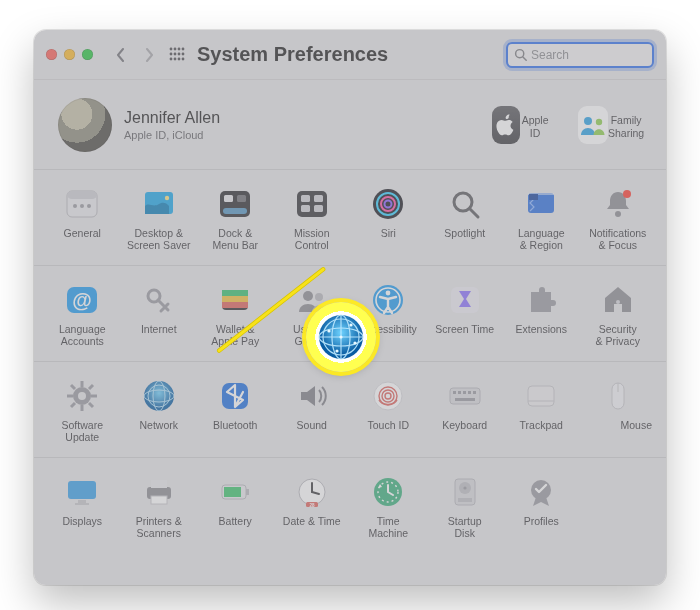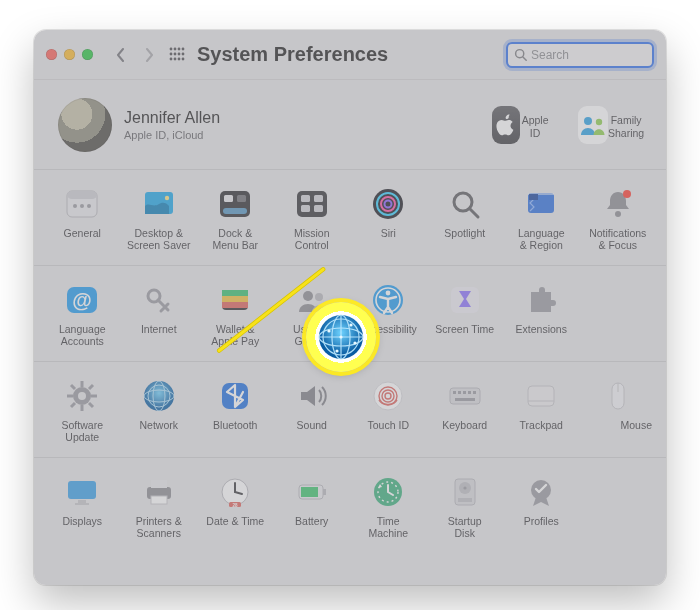--- a/index.html
+++ b/index.html
@@ -319,20 +319,30 @@
                 <div class="lab" style="white-space: pre-line;">Screen Time</div>
               </div>
               <div class="pref">
                 <div class="iconwrap">
                   <svg width="36" height="36" viewBox="0 0 36 36">
                     <path d="M8 10h8v-2a3 3 0 0 1 6 0v2h6v8h2a3 3 0 0 1 0 6h-2v6H8z" fill="#9a9aa0"></path>
                   </svg>
                 </div>
                 <div class="lab" style="white-space: pre-line;">Extensions</div>
               </div>
+              <div class="pref">
+                <div class="iconwrap">
+                  <svg width="36" height="36" viewBox="0 0 36 36">
+                    <path d="M18 5 5 16v14h9v-8h8v8h9V16z" fill="#8c8c92"></path>
+                    <circle cx="18" cy="20" r="2" fill="#d8d8dc"></circle>
+                  </svg>
+                </div>
+                <div class="lab" style="white-space: pre-line;">Security
+&amp; Privacy</div>
+              </div>
             </div>
           </div>
           <div class="section">
             <div class="grid">
               <div class="pref">
                 <div class="iconwrap">
                   <svg width="36" height="36" viewBox="0 0 36 36">
                     <circle cx="18" cy="18" r="9" fill="#9a9aa0"></circle>
                     <g stroke="#9a9aa0" stroke-width="3">
                       <line x1="18" y1="3" x2="18" y2="9"></line>
@@ -457,38 +467,38 @@
                     <rect x="10" y="6" width="16" height="8" fill="#e9e9ec"></rect>
                     <rect x="10" y="22" width="16" height="8" fill="#fff" stroke="#c6c6ca"></rect>
                   </svg>
                 </div>
                 <div class="lab" style="white-space: pre-line;">Printers &amp;
 Scanners</div>
               </div>
               <div class="pref">
                 <div class="iconwrap">
                   <svg width="36" height="36" viewBox="0 0 36 36">
+                    <rect x="5" y="11" width="24" height="14" rx="3" fill="#e9e9ec" stroke="#b8b8bd"></rect>
+                    <rect x="29" y="15" width="3" height="6" fill="#b8b8bd"></rect>
+                    <rect x="7" y="13" width="17" height="10" fill="#3bc46b"></rect>
+                  </svg>
+                </div>
+                <div class="lab" style="white-space: pre-line;">Battery</div>
+              </div>
+              <div class="pref">
+                <div class="iconwrap">
+                  <svg width="36" height="36" viewBox="0 0 36 36">
                     <circle cx="18" cy="18" r="13" fill="#fff" stroke="#b8b8bd"></circle>
                     <line x1="18" y1="18" x2="18" y2="9" stroke="#3a3a3d" stroke-width="2" stroke-linecap="round"></line>
                     <line x1="18" y1="18" x2="25" y2="20" stroke="#3a3a3d" stroke-width="2" stroke-linecap="round"></line>
                     <rect x="12" y="28" width="12" height="5" rx="1.5" fill="#e0615b"></rect>
                     <text x="18" y="32.5" text-anchor="middle" font-size="4.5" fill="#fff" font-weight="700">28</text>
                   </svg>
                 </div>
                 <div class="lab" style="white-space: pre-line;">Date &amp; Time</div>
-              </div>
-              <div class="pref">
-                <div class="iconwrap">
-                  <svg width="36" height="36" viewBox="0 0 36 36">
-                    <rect x="5" y="11" width="24" height="14" rx="3" fill="#e9e9ec" stroke="#b8b8bd"></rect>
-                    <rect x="29" y="15" width="3" height="6" fill="#b8b8bd"></rect>
-                    <rect x="7" y="13" width="17" height="10" fill="#3bc46b"></rect>
-                  </svg>
-                </div>
-                <div class="lab" style="white-space: pre-line;">Battery</div>
               </div>
               <div class="pref">
                 <div class="iconwrap">
                   <svg width="36" height="36" viewBox="0 0 36 36">
                     <circle cx="18" cy="18" r="14" fill="#39b07a"></circle>
                     <circle cx="18" cy="18" r="10" fill="none" stroke="#fff" stroke-width="1.4" stroke-dasharray="2 3"></circle>
                     <path d="M18 11v7l5 3" stroke="#fff" stroke-width="2" fill="none" stroke-linecap="round"></path>
                     <path d="M10 10l-2 4 4-1" fill="#fff"></path>
                   </svg>
                 </div>

